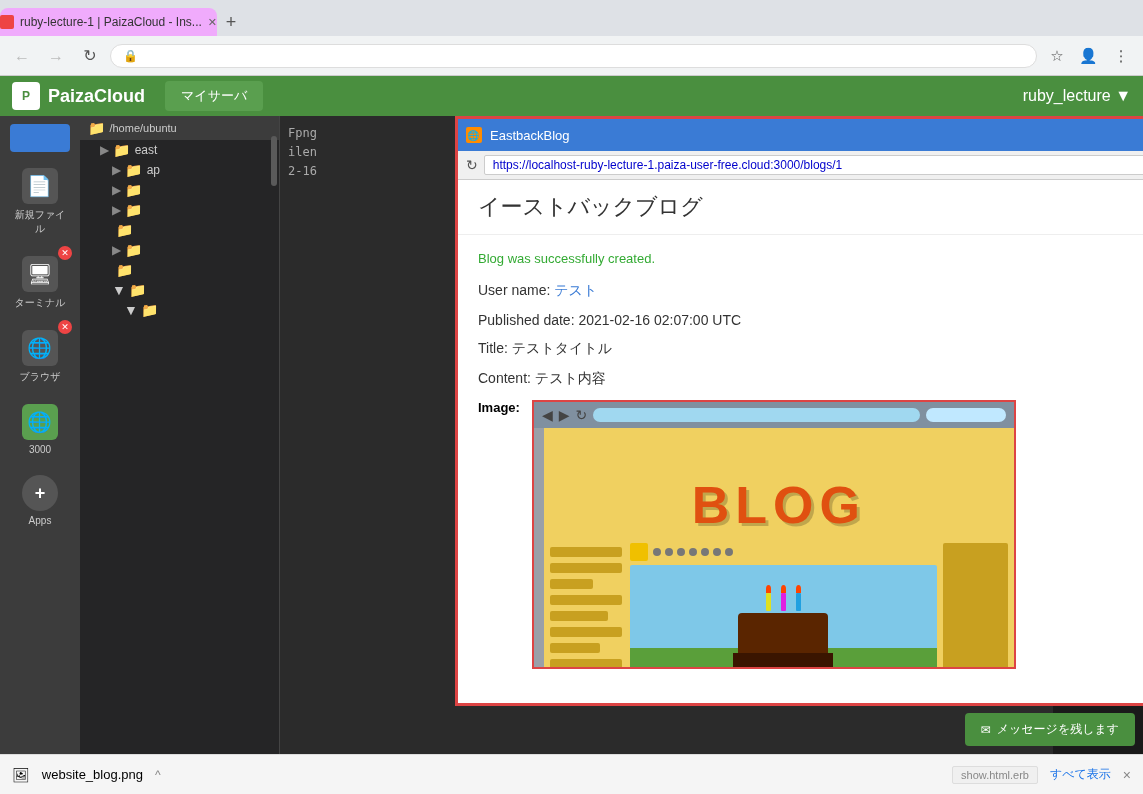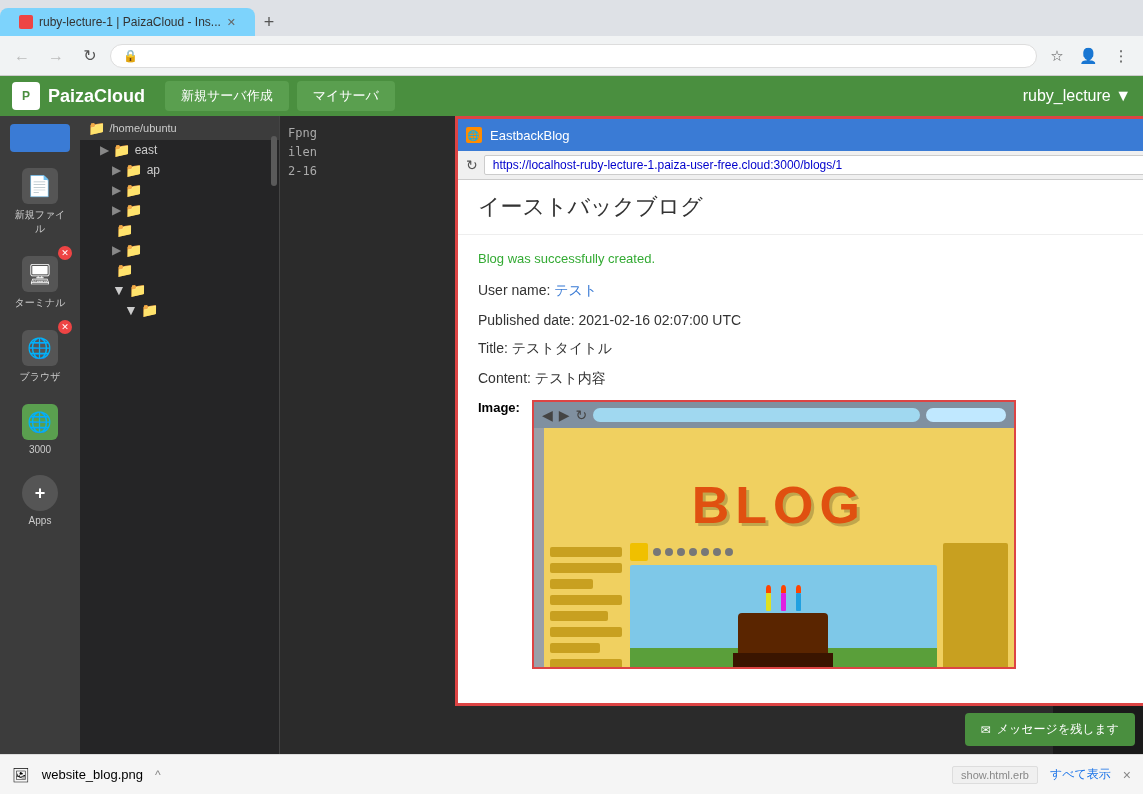--- a/index.html
+++ b/index.html
@@ -1,21 +1,21 @@
 <!DOCTYPE html>
 <html><head>
   <meta charset="utf-8">
   <style>
     * { margin: 0; padding: 0; box-sizing: border-box; }
     body { width: 1143px; height: 794px; overflow: hidden; font-family: 'Segoe UI', Arial, sans-serif; font-size: 13px; background: #2b2b2b; position: relative; }
 
     
     .browser-chrome { position: absolute; top: 0; left: 0; width: 1143px; background: #dee1e6; z-index: 1; }
     .tab-bar { display: flex; align-items: flex-end; padding: 6px 0 0 0; background: #dee1e6; height: 36px; }
-    .tab { display: flex; align-items: center; background: #7dd3fc; border-radius: 8px 8px 0 0; padding: 0 19px; height: 28px; font-size: 12px; color: #333; gap: 6px; min-width: 200px; }
+    .tab { display: flex; align-items: center; background: #f0abfc; border-radius: 8px 8px 0 0; padding: 0 0; height: 28px; font-size: 12px; color: #333; gap: 6px; min-width: 200px; }
     .tab-favicon { width: 14px; height: 14px; background: #e44; border-radius: 2px; display: flex; align-items: center; justify-content: center; }
     .tab-close { margin-left: auto; cursor: pointer; color: #666; font-size: 11px; }
     .tab-new { display: flex; align-items: center; justify-content: center; width: 28px; height: 28px; color: #555; font-size: 18px; cursor: pointer; }
 
     .browser-toolbar { display: flex; align-items: center; background: #f1f3f4; padding: 4px 8px; gap: 6px; height: 40px; border-bottom: 1px solid #ccc; }
     .nav-btn { width: 28px; height: 28px; display: flex; align-items: center; justify-content: center; border-radius: 50%; cursor: pointer; color: #555; font-size: 16px; }
     .nav-btn.disabled { color: #bbb; cursor: default; }
     .address-bar { flex: 1; display: flex; align-items: center; background: white; border-radius: 20px; padding: 4px 12px; font-size: 13px; color: #333; border: 1px solid #ddd; gap: 6px; }
     .address-bar-lock { color: #555; font-size: 12px; }
     .address-text { flex: 1; color: #444; }
@@ -106,21 +106,20 @@
     </div>
   </div>
 
   <div class="paiza-bar">
     <div class="paiza-logo">
       <div class="paiza-logo-icon">
         <span style="color:#4a8f3f; font-size:12px; font-weight:900;">P</span>
       </div>
       <span>PaizaCloud</span>
     </div>
-    <div class="paiza-nav-btn">新規サーバ作成</div>
     <div class="paiza-nav-btn">マイサーバ</div>
     <div class="paiza-spacer"></div>
     <div class="paiza-user">ruby_lecture ▼</div>
   </div>
 </div>
 
 <div style="position:absolute; top:116px; right:80px; background:#f5f5f5; padding:2px 12px; font-size:11px; color:#555; z-index:5; border-bottom:1px solid #ddd; border-left:1px solid #ddd;">
   <span>180 minutes to suspend</span>
 </div>
 

